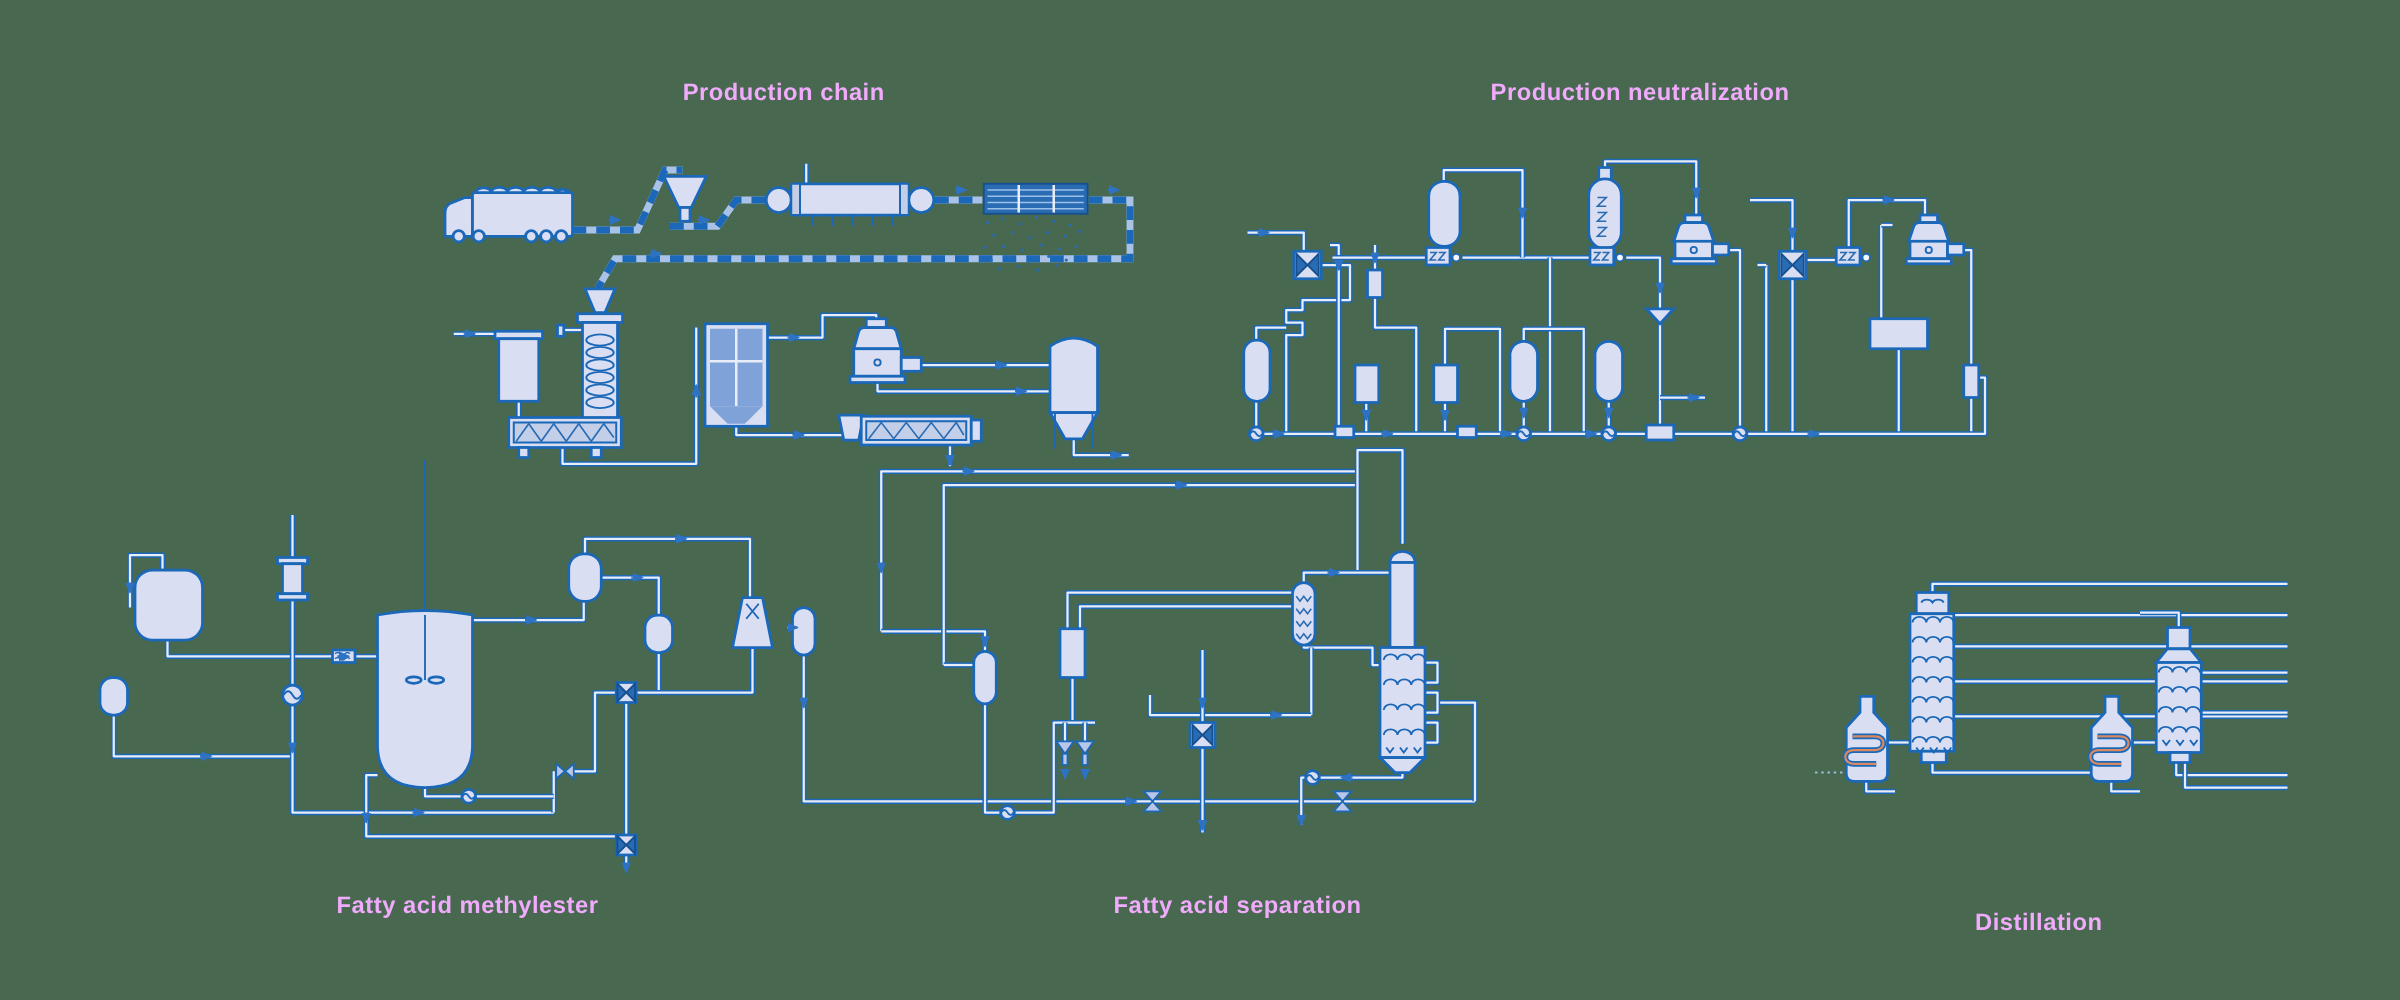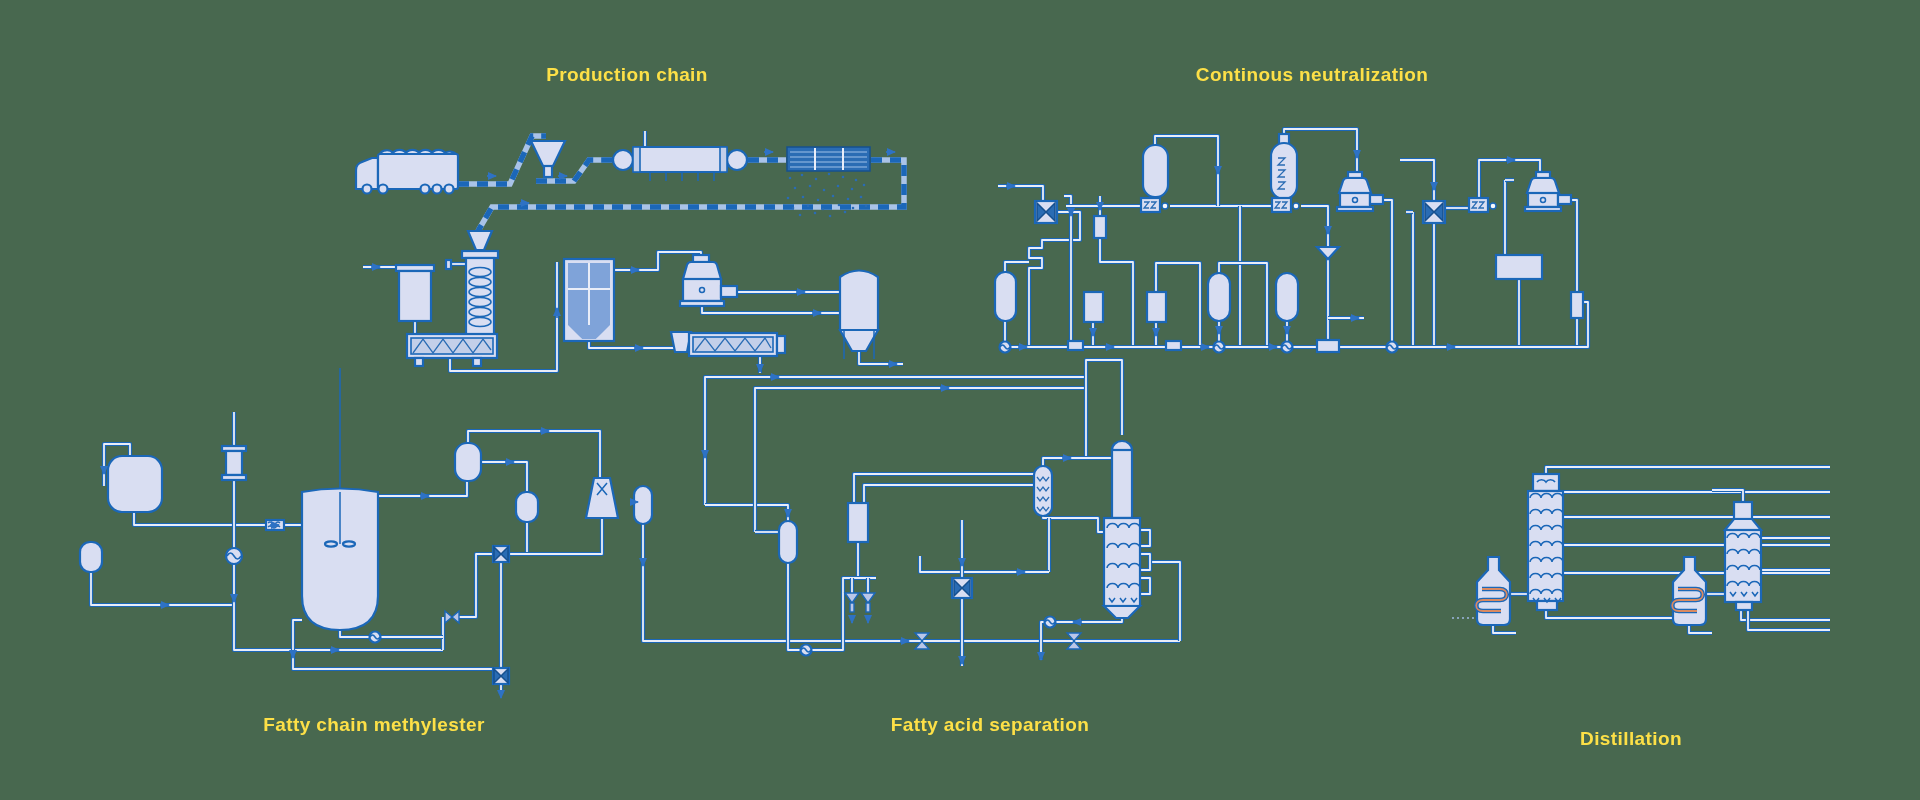--- a/index.html
+++ b/index.html
@@ -1,19 +1,19 @@
 <!DOCTYPE html>
 <html><head>
 <meta charset="utf-8">
 <style>
   html,body{margin:0;padding:0;background:#48684F;}
   .stage{position:relative;width:1920px;height:800px;background:#48684F;overflow:hidden;
          font-family:"Liberation Sans",sans-serif;}
   .caption{position:absolute;transform:translateX(-50%);font-size:19px;font-weight:bold;
-           color:#fde047;letter-spacing:.4px;white-space:nowrap;}
+           color:#f0abfc;letter-spacing:.4px;white-space:nowrap;}
   figure{margin:0;position:absolute;}
   svg{display:block;overflow:visible;}
   
   .p{fill:none;stroke:#1b67b8;stroke-width:4.2;stroke-linejoin:round;stroke-linecap:butt;}
   .pi{fill:none;stroke:#e9edf8;stroke-width:1.8;stroke-linejoin:round;stroke-linecap:butt;}
   
   .conv{fill:none;stroke:#a9c3e8;stroke-width:5.5;}
   .convd{fill:none;stroke:#1b67b8;stroke-width:5.5;stroke-dasharray:11 8;}
   
   .coil{fill:none;stroke:#1b67b8;stroke-width:4.6;}
@@ -38,22 +38,22 @@
 
   <svg width="0" height="0" style="position:absolute">
     <defs>
       <marker id="arw" markerUnits="userSpaceOnUse" markerWidth="10" markerHeight="9" refX="8" refY="4" orient="auto">
         <path d="M0,0 L9,4 L0,8 Z" fill="#2e72c4"></path>
       </marker>
     </defs>
   </svg>
 
   <div class="caption" style="left:627px;top:64px">Production chain</div>
-  <div class="caption" style="left:1312px;top:64px">Continous neutralization</div>
-  <div class="caption" style="left:374px;top:714px">Fatty chain methylester</div>
+  <div class="caption" style="left:1312px;top:64px">Production neutralization</div>
+  <div class="caption" style="left:374px;top:714px">Fatty acid methylester</div>
   <div class="caption" style="left:990px;top:714px">Fatty acid separation</div>
   <div class="caption" style="left:1631px;top:728px">Distillation</div>
 
   <figure style="left:280px;top:90px">
   <svg width="660" height="290" viewBox="280 90 660 290">
     <g>
       <path class="conv" d="M458,184 H510 L532,136 H546"></path>
           <path class="convd" d="M458,184 H510 L532,136 H546"></path>
       <path class="conv" d="M536,181 H574 L589,160 H612"></path>
           <path class="convd" d="M536,181 H574 L589,160 H612"></path>

